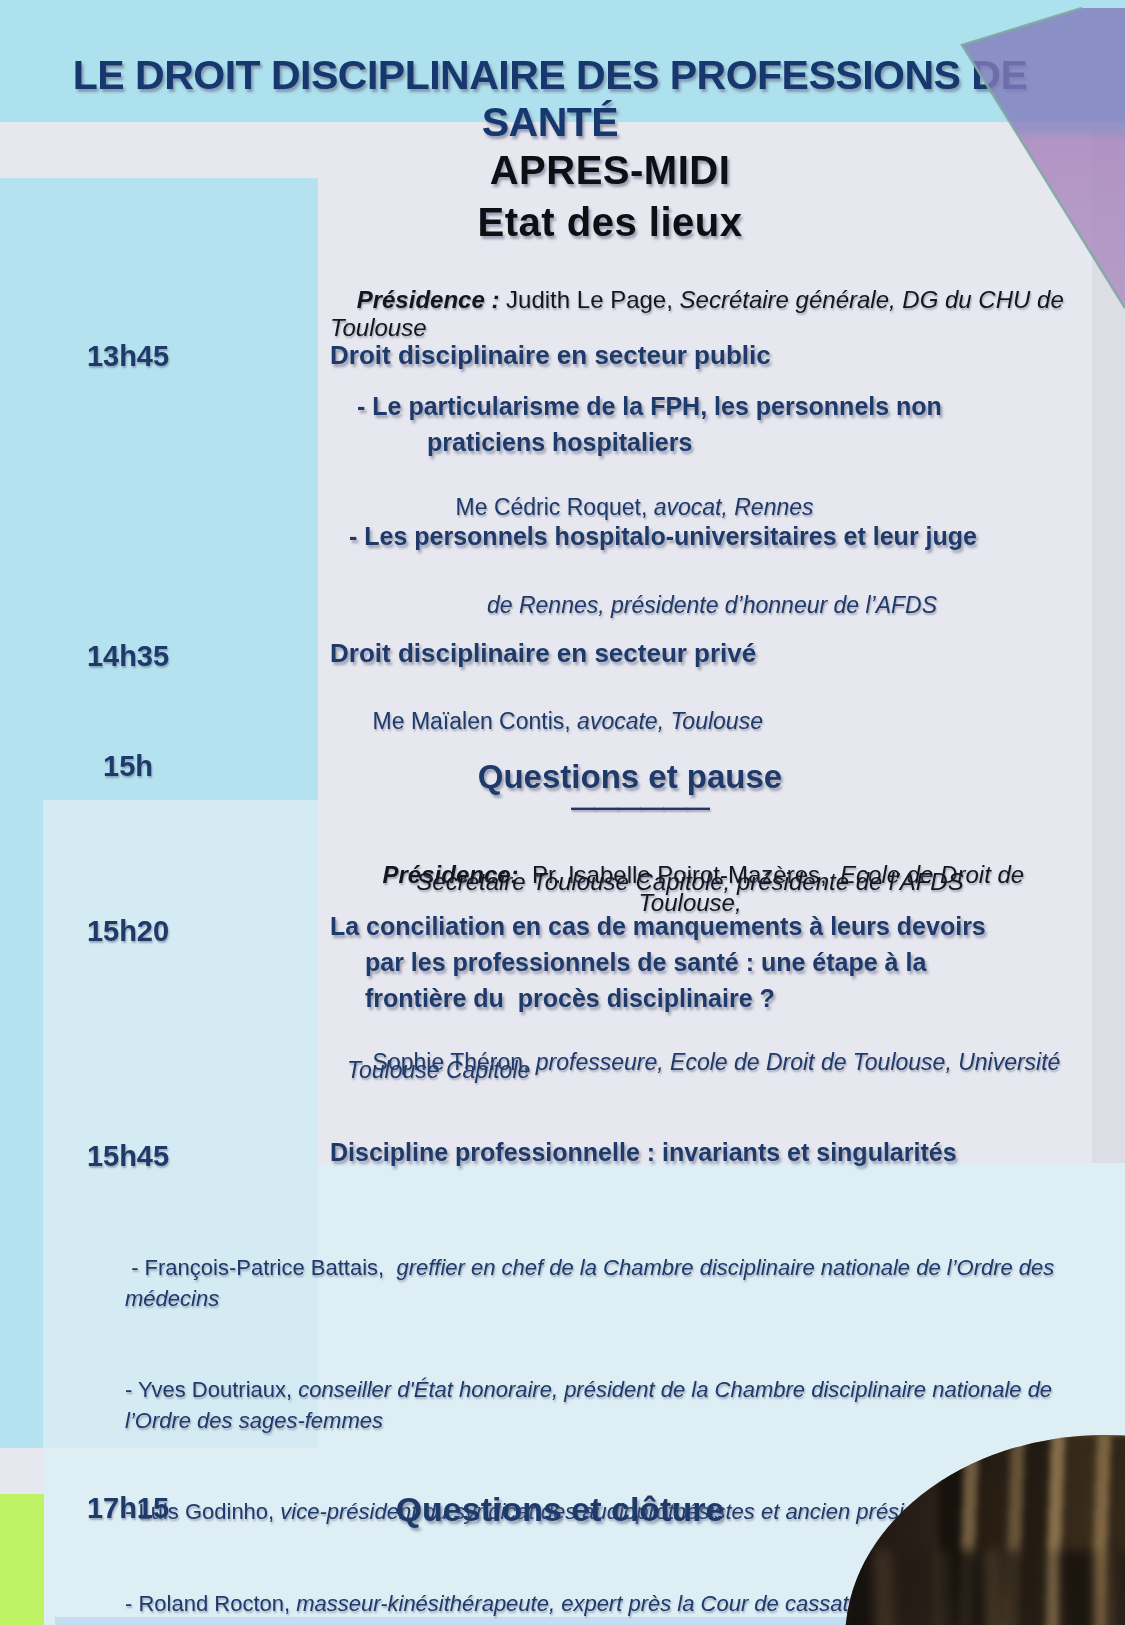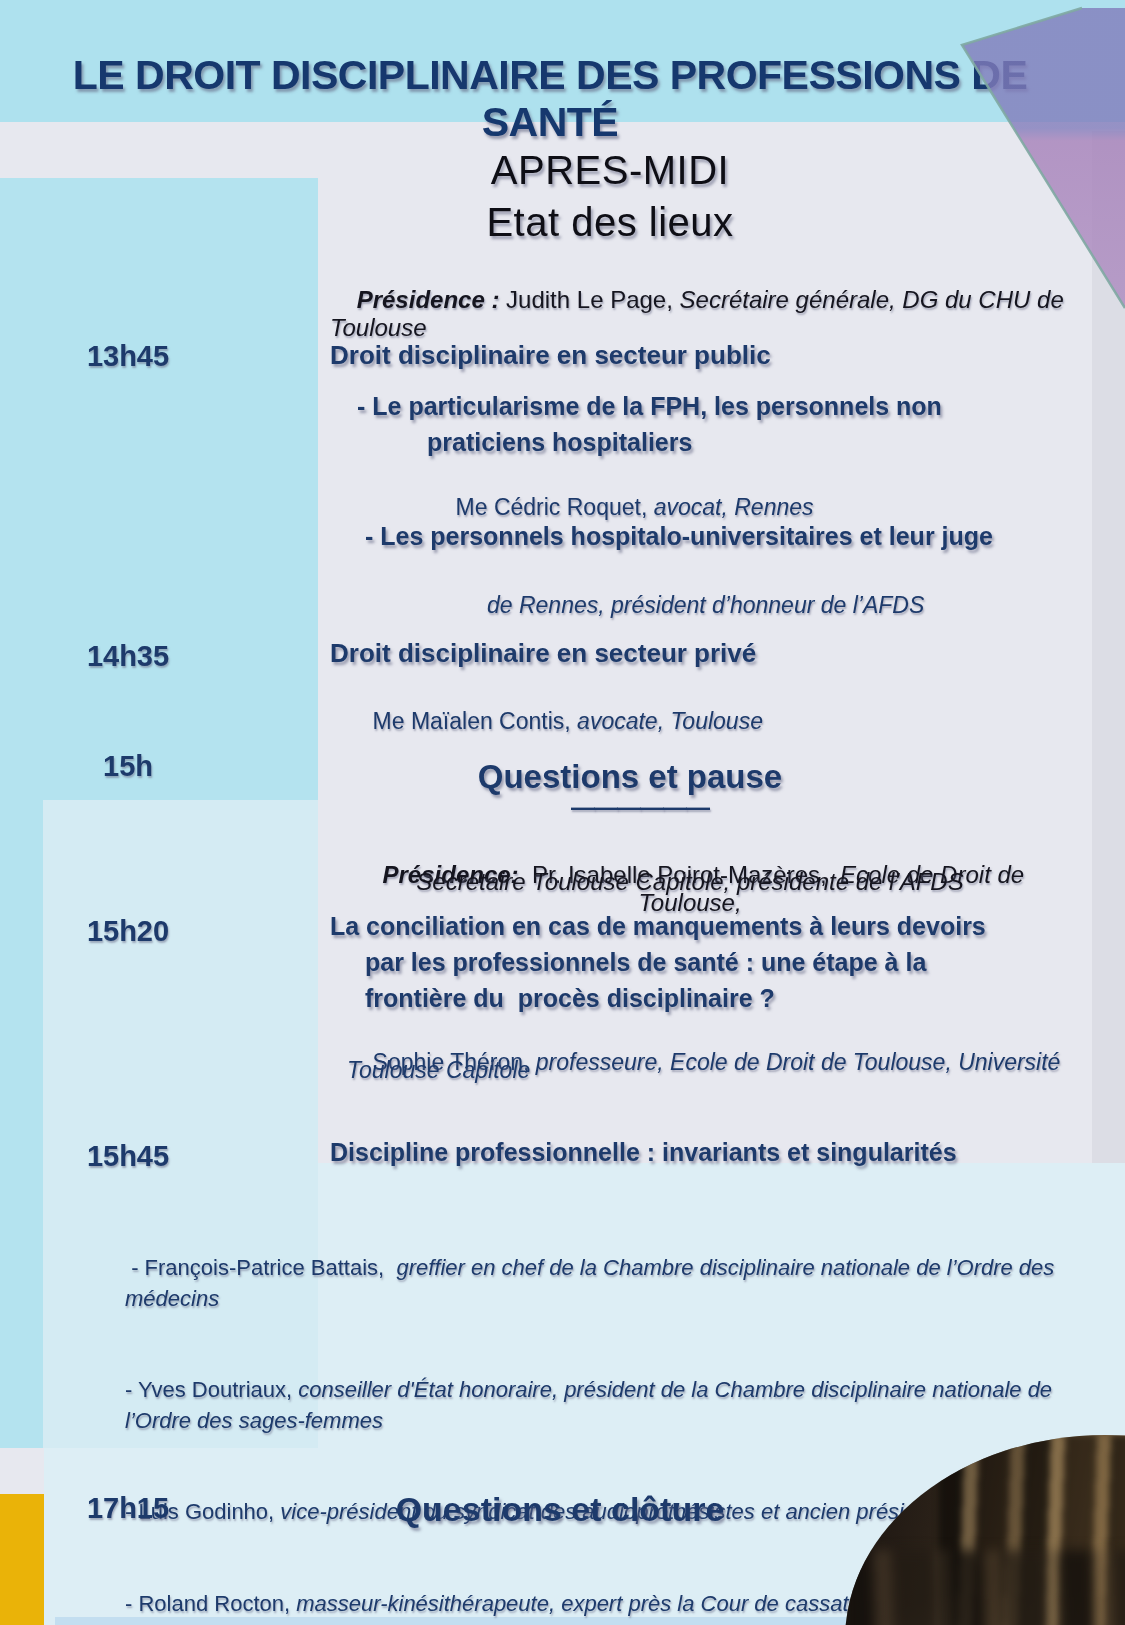--- a/index.html
+++ b/index.html
@@ -1,16 +1,16 @@
 <!DOCTYPE html>
 <html><head>
 <meta charset="utf-8">
 <style>
   html,body{margin:0;padding:0;background:#ffffff;}
-  .page{position:relative;width:1125px;height:1625px;background:#eab308;overflow:hidden;
+  .page{position:relative;width:1125px;height:1625px;background:#bef264;overflow:hidden;
         font-family:"Liberation Sans",sans-serif;}
   .abs{position:absolute;white-space:pre-wrap;}
   .navy{color:#1d3a6b;}
   .blk{color:#15151f;}
   .bold{font-weight:bold;}
   .it{font-style:italic;}
   .ctr{text-align:center;}
   .sh{text-shadow:1px 2px 2px rgba(108,112,138,.55);}
   .shb{text-shadow:2px 3px 3px rgba(100,104,132,.6);}
 
@@ -22,21 +22,21 @@
   .sidebar-pale{left:43px;top:800px;width:275px;height:648px;background:#d4ebf3;z-index:2;}
   .left-strip{left:0;top:800px;width:43px;height:648px;background:#b4e3ef;z-index:1;}
   .lower-band{left:44px;top:1163px;width:1081px;height:462px;background:#ddeef5;z-index:1;}
   .bottom-line{left:55px;top:1617px;width:1070px;height:8px;background:#c3def0;z-index:2;}
 
   .purple-svg{left:0;top:0;z-index:6;pointer-events:none;}
 
   .content{z-index:4;}
   .banner-title{left:45px;top:52px;width:1010px;font-size:41px;letter-spacing:-0.5px;
                 color:#16386e;z-index:3;}
-  .hdr{font-size:40px;font-weight:400;color:#0e0e15;letter-spacing:0.5px;}
+  .hdr{font-size:40px;font-weight:700;color:#0e0e15;letter-spacing:0.5px;}
   .time{left:0;width:256px;font-size:29px;font-weight:600;}
   .sec-title{font-size:26px;}
   .bullet{font-size:25px;}
   .speaker{font-size:23px;}
   .pres{font-size:24px;}
   .divider{font-size:24px;letter-spacing:-1px;}
 
   .speakers-block{left:125px;top:1192px;width:935px;font-size:22px;line-height:30.5px;}
   .speakers-block p{margin:0;}
 
@@ -92,22 +92,22 @@
 
   <div class="abs content time ctr navy sh" style="top:340px;">13h45</div>
   <div class="abs content sec-title bold navy shb" style="left:330px;top:340px;">Droit disciplinaire en secteur public</div>
 
   <div class="abs content bullet bold navy shb" style="left:357px;top:392px;">- Le particularisme de la FPH, les personnels non</div>
   <div class="abs content bullet bold navy shb" style="left:427px;top:428px;">praticiens hospitaliers</div>
   <div class="abs content speaker navy sh" style="left:430px;top:467px;">
     <span>Me Cédric Roquet,</span><span class="it"> avocat, Rennes</span>
   </div>
 
-  <div class="abs content bullet bold navy shb" style="left:365px;top:522px;">- Les personnels hospitalo-universitaires et leur juge</div>
-  <div class="abs content speaker it navy sh" style="left:487px;top:592px;">de Rennes, président d’honneur de l’AFDS</div>
+  <div class="abs content bullet bold navy shb" style="left:349px;top:522px;">- Les personnels hospitalo-universitaires et leur juge</div>
+  <div class="abs content speaker it navy sh" style="left:487px;top:592px;">de Rennes, présidente d’honneur de l’AFDS</div>
 
   <div class="abs content time ctr navy sh" style="top:640px;">14h35</div>
   <div class="abs content sec-title bold navy shb" style="left:330px;top:638px;">Droit disciplinaire en secteur privé</div>
   <div class="abs content speaker navy sh" style="left:347px;top:681px;">
     <span>Me Maïalen Contis,</span><span class="it"> avocate, Toulouse</span>
   </div>
 
   <div class="abs content time ctr navy sh" style="top:750px;">15h</div>
   <div class="abs content bullet bold navy ctr shb" style="left:320px;top:758px;width:620px;font-size:33px;">Questions et pause</div>
   <div class="abs content divider bold navy ctr sh" style="left:565px;top:793px;width:150px;">――――――</div>

